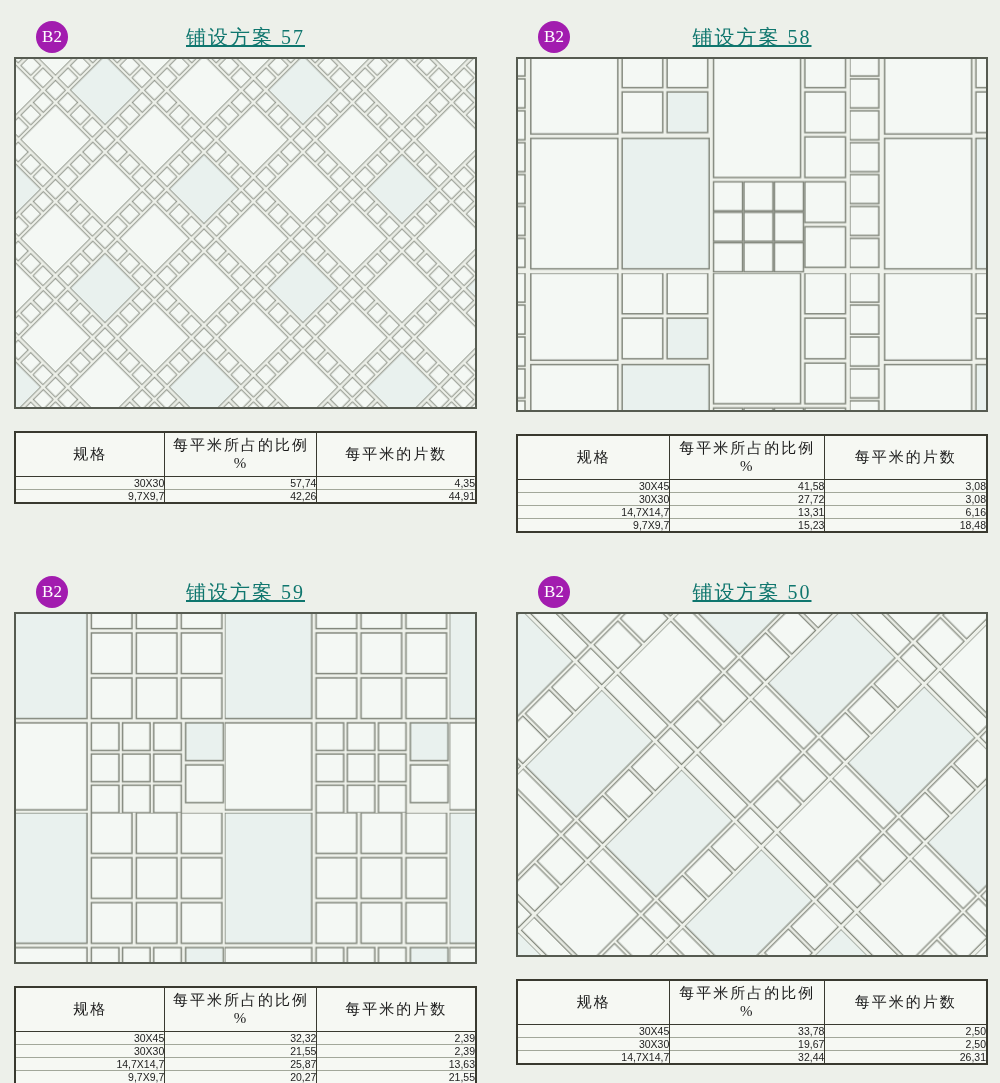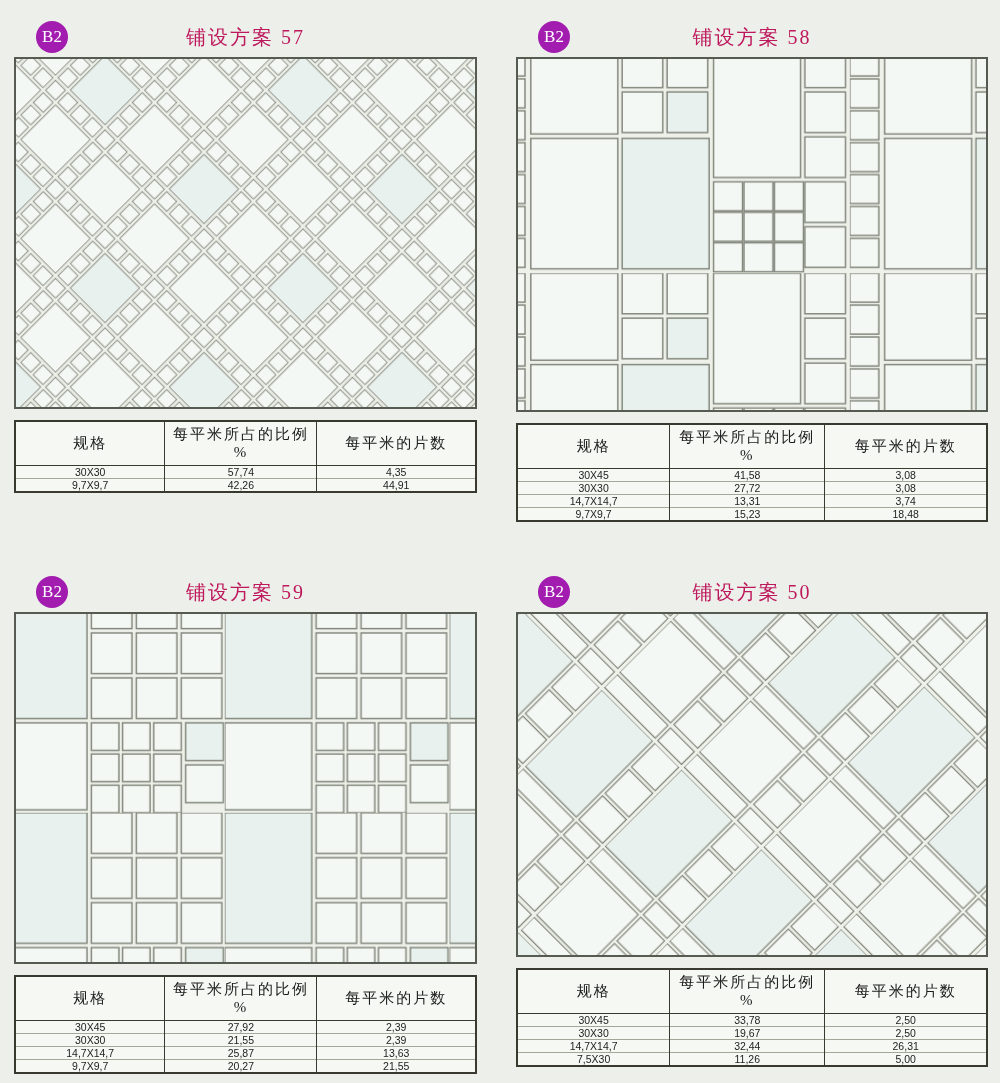--- a/index.html
+++ b/index.html
@@ -19,48 +19,48 @@
   .panel-head{position:relative;height:39px;}
   .badge{
     position:absolute;left:2px;top:3px;
     width:32px;height:32px;border-radius:50%;
     background:#a21caf;color:#ffffff;
     display:flex;align-items:center;justify-content:center;
     font-size:17px;font-family:"Liberation Serif", serif;margin-left:20px;
   }
   .plan-title{
     text-align:center;line-height:39px;
-    font-size:20px;color:#be185d;letter-spacing:2px;
+    font-size:20px;color:#0f766e;letter-spacing:2px;text-decoration:underline;
   }
 
   .pattern-box{
     border:2px solid #565b51;
     background:#eef1ea;
   }
   .pattern-box svg{display:block;width:100%;height:100%;}
   .t {fill:#f4f8f4;stroke:#80857a;stroke-width:0.5;}
   .tb{fill:#e9f1ee;stroke:#80857a;stroke-width:0.5;}
 
   .spec-table{
-    width:100%;border-collapse:collapse;margin-top:11px;
+    width:100%;border-collapse:collapse;margin-top:22px;
     background:#f6f8f3;border:2px solid #39392f;
     table-layout:fixed;
   }
   .spec-table th{
     border:1px solid #39392f;
     font-size:15px;font-weight:normal;color:#1b1b1b;
     letter-spacing:2px;padding:3px 0 4px 0;
     font-family:"Liberation Serif", serif;
   }
   .spec-table td{
     border-left:1px solid #39392f;border-right:1px solid #39392f;
     border-top:1px solid #a2a79a;
     font-family:"Liberation Sans", sans-serif;
     font-size:10.5px;line-height:12px;height:12px;
-    text-align:center;color:#222;padding:0;
+    text-align:right;color:#222;padding:0;
   }
 </style>
 </head>
 <body>
 
 <div class="page">
 
   <section class="panel" id="panel57">
     <div class="panel-head">
       <div class="badge">B2</div>
@@ -198,21 +198,21 @@
           <td>3,08</td>
         </tr>
         <tr>
           <td>30X30</td>
           <td>27,72</td>
           <td>3,08</td>
         </tr>
         <tr>
           <td>14,7X14,7</td>
           <td>13,31</td>
-          <td>3,74</td>
+          <td>6,16</td>
         </tr>
         <tr>
           <td>9,7X9,7</td>
           <td>15,23</td>
           <td>18,48</td>
         </tr>
       </tbody>
     </table>
   </section>
 
@@ -261,21 +261,21 @@
       <thead>
         <tr>
           <th>规格</th>
           <th>每平米所占的比例 %</th>
           <th>每平米的片数</th>
         </tr>
       </thead>
       <tbody>
         <tr>
           <td>30X45</td>
-          <td>27,92</td>
+          <td>32,32</td>
           <td>2,39</td>
         </tr>
         <tr>
           <td>30X30</td>
           <td>21,55</td>
           <td>2,39</td>
         </tr>
         <tr>
           <td>14,7X14,7</td>
           <td>25,87</td>
@@ -337,22 +337,17 @@
         <tr>
           <td>30X30</td>
           <td>19,67</td>
           <td>2,50</td>
         </tr>
         <tr>
           <td>14,7X14,7</td>
           <td>32,44</td>
           <td>26,31</td>
         </tr>
-        <tr>
-          <td>7,5X30</td>
-          <td>11,26</td>
-          <td>5,00</td>
-        </tr>
       </tbody>
     </table>
   </section>
 
 </div>
 
 </body></html>

